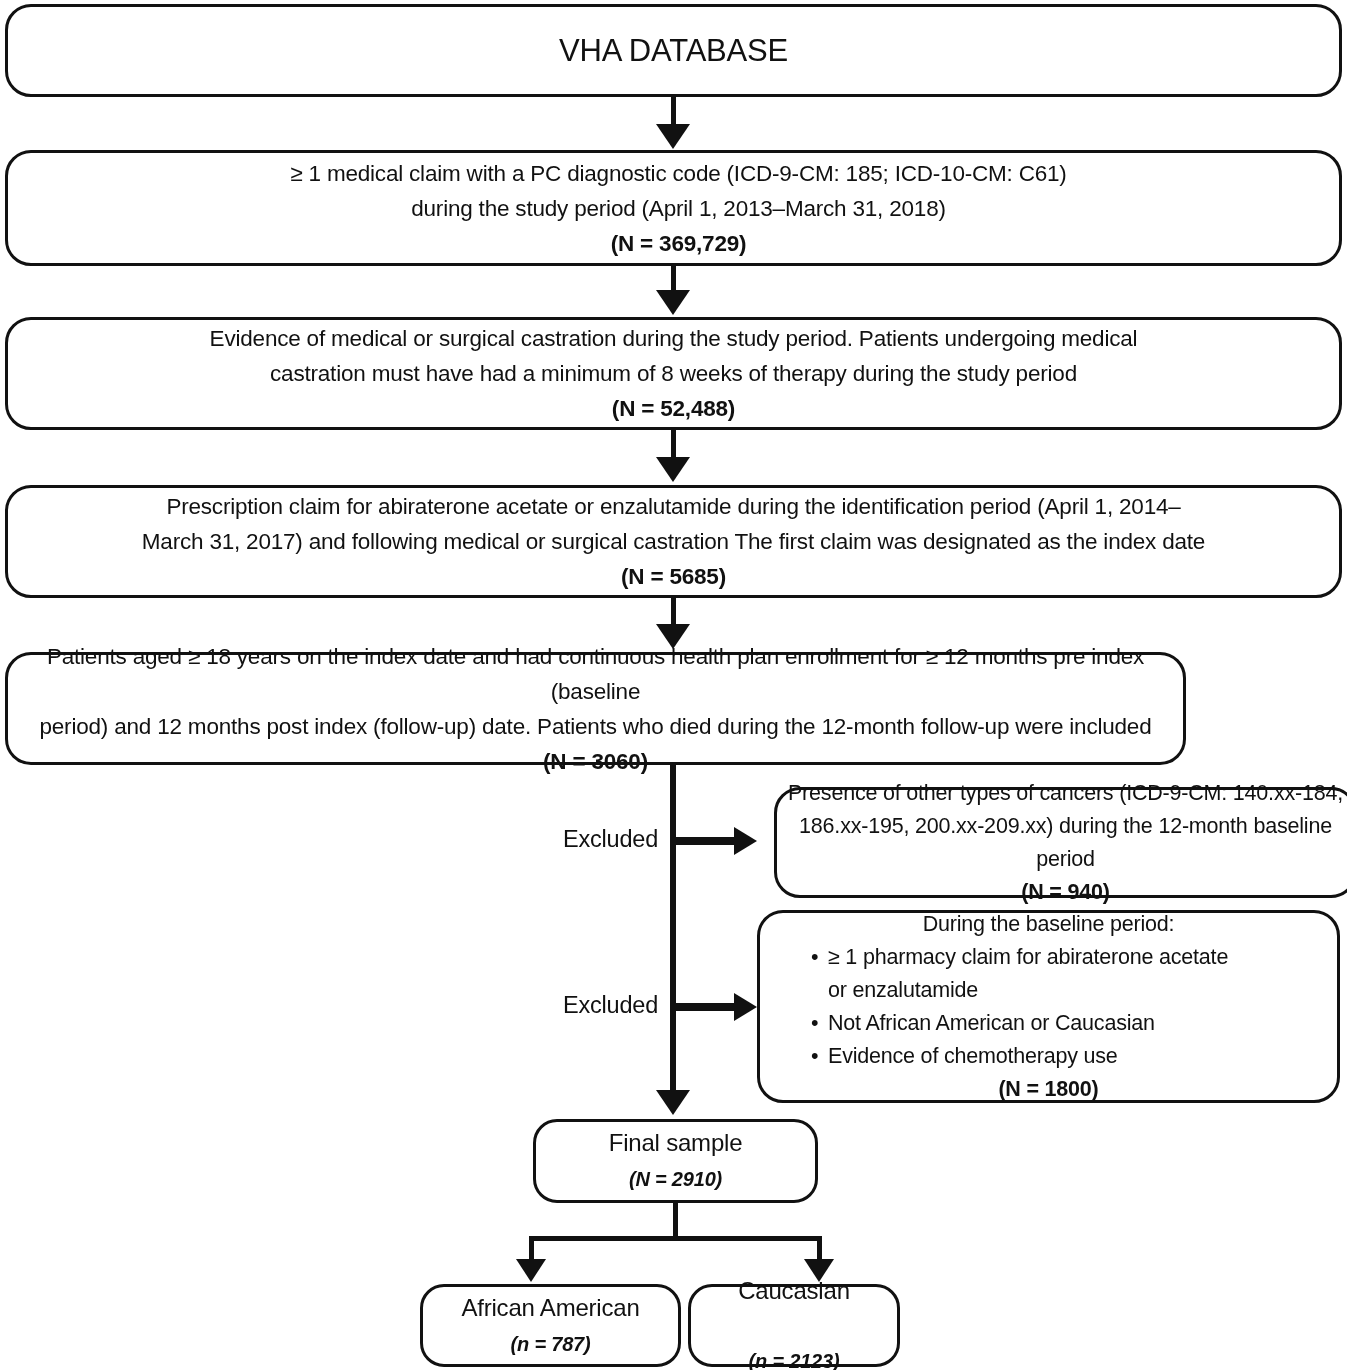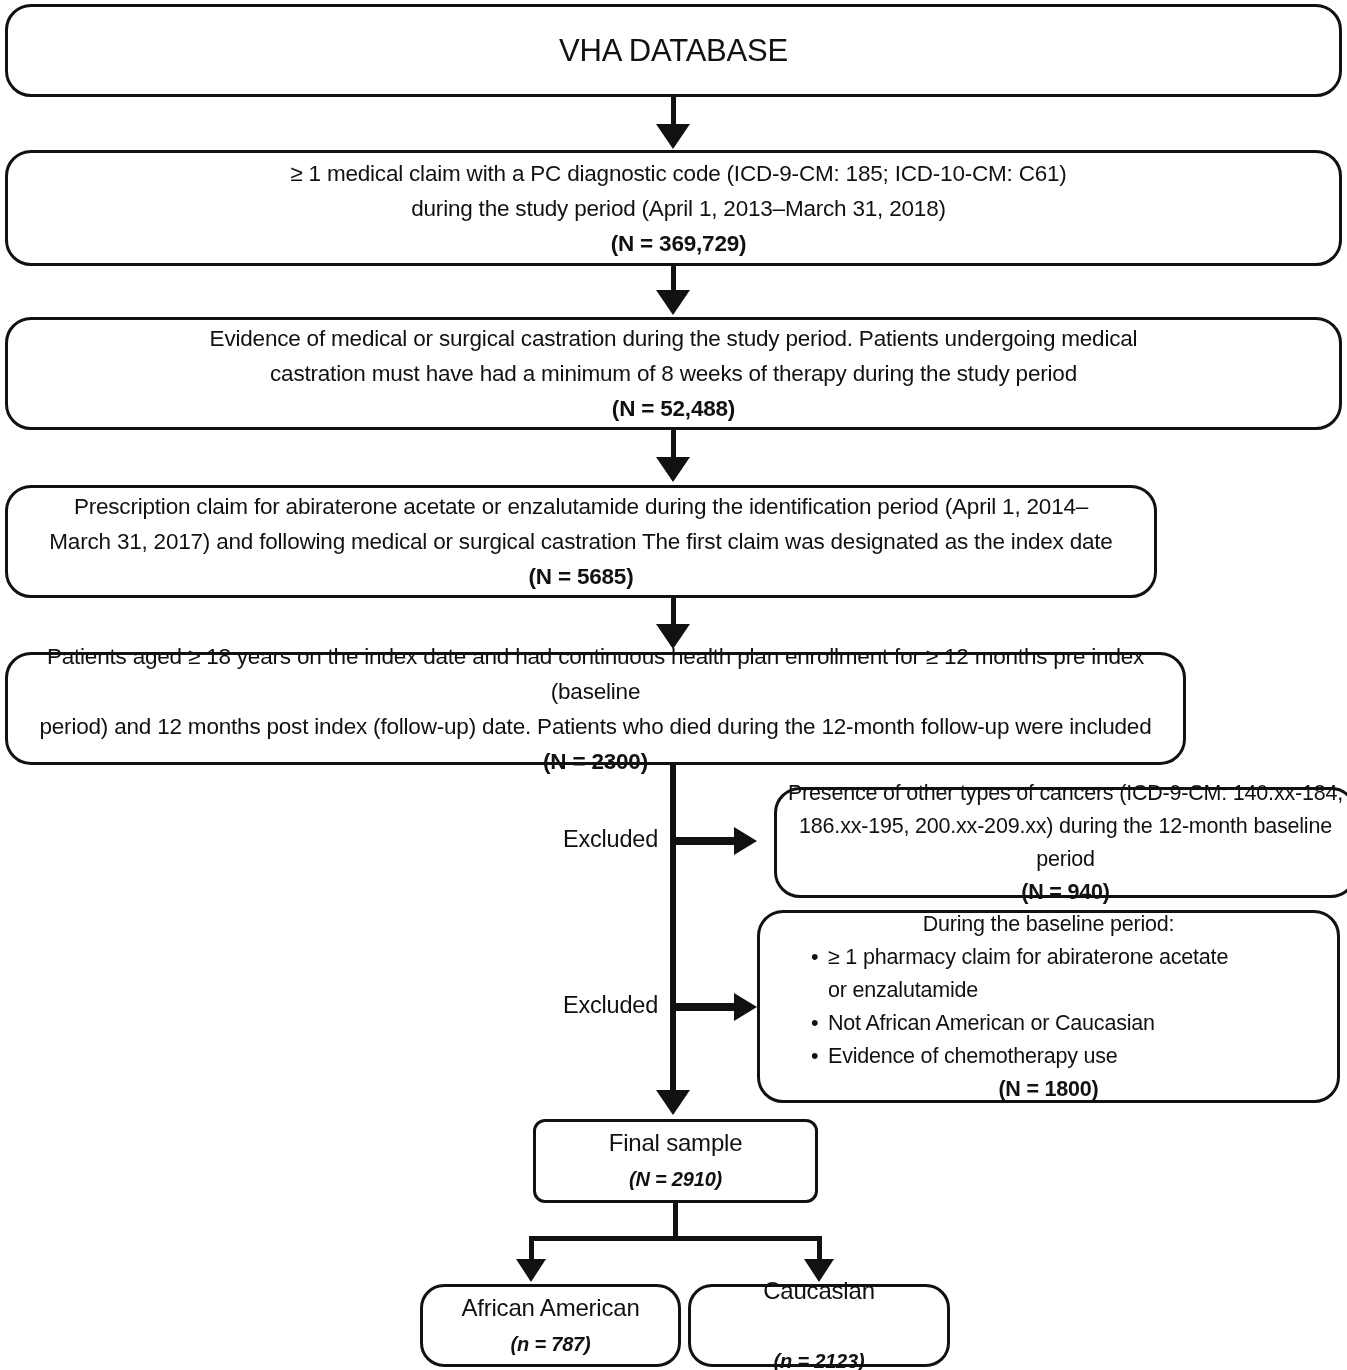--- a/index.html
+++ b/index.html
@@ -61,35 +61,35 @@
     <div class="box-line">Evidence of medical or surgical castration during the study period. Patients undergoing medical
 castration must have had a minimum of 8 weeks of therapy during the study period</div>
     <div class="n-line">(N = 52,488)</div>
   </div>
 
   <div>
     <div class="stem-v" style="left:670.5px;top:430px;width:5px;height:29px;"></div>
     <div class="head-down" style="left:656px;top:457px;"></div>
   </div>
 
-  <div class="rbox" style="left:5px;top:485px;width:1152px;height:113px;">
+  <div class="rbox" style="left:5px;top:485px;width:1337px;height:113px;">
     <div class="box-line">Prescription claim for abiraterone acetate or enzalutamide during the identification period (April 1, 2014–
 March 31, 2017) and following medical or surgical castration The first claim was designated as the index date</div>
     <div class="n-line">(N = 5685)</div>
   </div>
 
   <div>
     <div class="stem-v" style="left:670.5px;top:598px;width:5px;height:28px;"></div>
     <div class="head-down" style="left:656px;top:624px;"></div>
   </div>
 
   <div class="rbox" style="left:5px;top:652px;width:1181px;height:113px;">
     <div class="box-line">Patients aged ≥ 18 years on the index date and had continuous health plan enrollment for ≥ 12 months pre index (baseline
 period) and 12 months post index (follow-up) date. Patients who died during the 12-month follow-up were included</div>
-    <div class="n-line">(N = 2300)</div>
+    <div class="n-line">(N = 3060)</div>
   </div>
 
   <div>
     <div class="stem-v" style="left:670px;top:765px;width:6px;height:327px;"></div>
     <div class="head-down" style="left:656px;top:1090px;"></div>
   </div>
 
   <div class="excluded-label" style="left:518px;top:826px;">Excluded</div>
   <div>
     <div class="stem-h" style="left:676px;top:837px;width:60px;height:8px;"></div>
@@ -112,21 +112,21 @@
     <div class="ex-line">During the baseline period:</div>
     <div class="bullets">
       <div class="bullet">≥ 1 pharmacy claim for abiraterone acetate
 or enzalutamide</div>
       <div class="bullet">Not African American or Caucasian</div>
       <div class="bullet">Evidence of chemotherapy use</div>
     </div>
     <div class="ex-n">(N = 1800)</div>
   </div>
 
-  <div class="rbox" style="left:533px;top:1119px;width:285px;height:84px;border-radius:12px;">
+  <div class="rbox" style="left:533px;top:1119px;width:285px;height:84px;border-radius:24px;">
     <div class="small-line">Final sample</div>
     <div class="small-n">(N = 2910)</div>
   </div>
 
   <div>
     <div class="stem-v" style="left:673px;top:1203px;width:5px;height:38px;"></div>
     <div class="stem-h" style="left:528.5px;top:1236px;width:293px;height:5px;"></div>
   </div>
 
   <div>
@@ -137,18 +137,18 @@
   <div>
     <div class="stem-v" style="left:816.5px;top:1236px;width:5px;height:25px;"></div>
     <div class="head-down sm" style="left:804px;top:1259px;"></div>
   </div>
 
   <div class="rbox" style="left:420px;top:1284px;width:261px;height:83px;border-radius:24px;">
     <div class="small-line">African American</div>
     <div class="small-n">(n = 787)</div>
   </div>
 
-  <div class="rbox" style="left:688px;top:1284px;width:262px;height:83px;border-radius:24px;gap:34px;">
+  <div class="rbox" style="left:688px;top:1284px;width:212px;height:83px;border-radius:24px;gap:34px;">
     <div class="small-line">Caucasian</div>
     <div class="small-n">(n = 2123)</div>
   </div>
 
 </div>
 
 </body></html>

